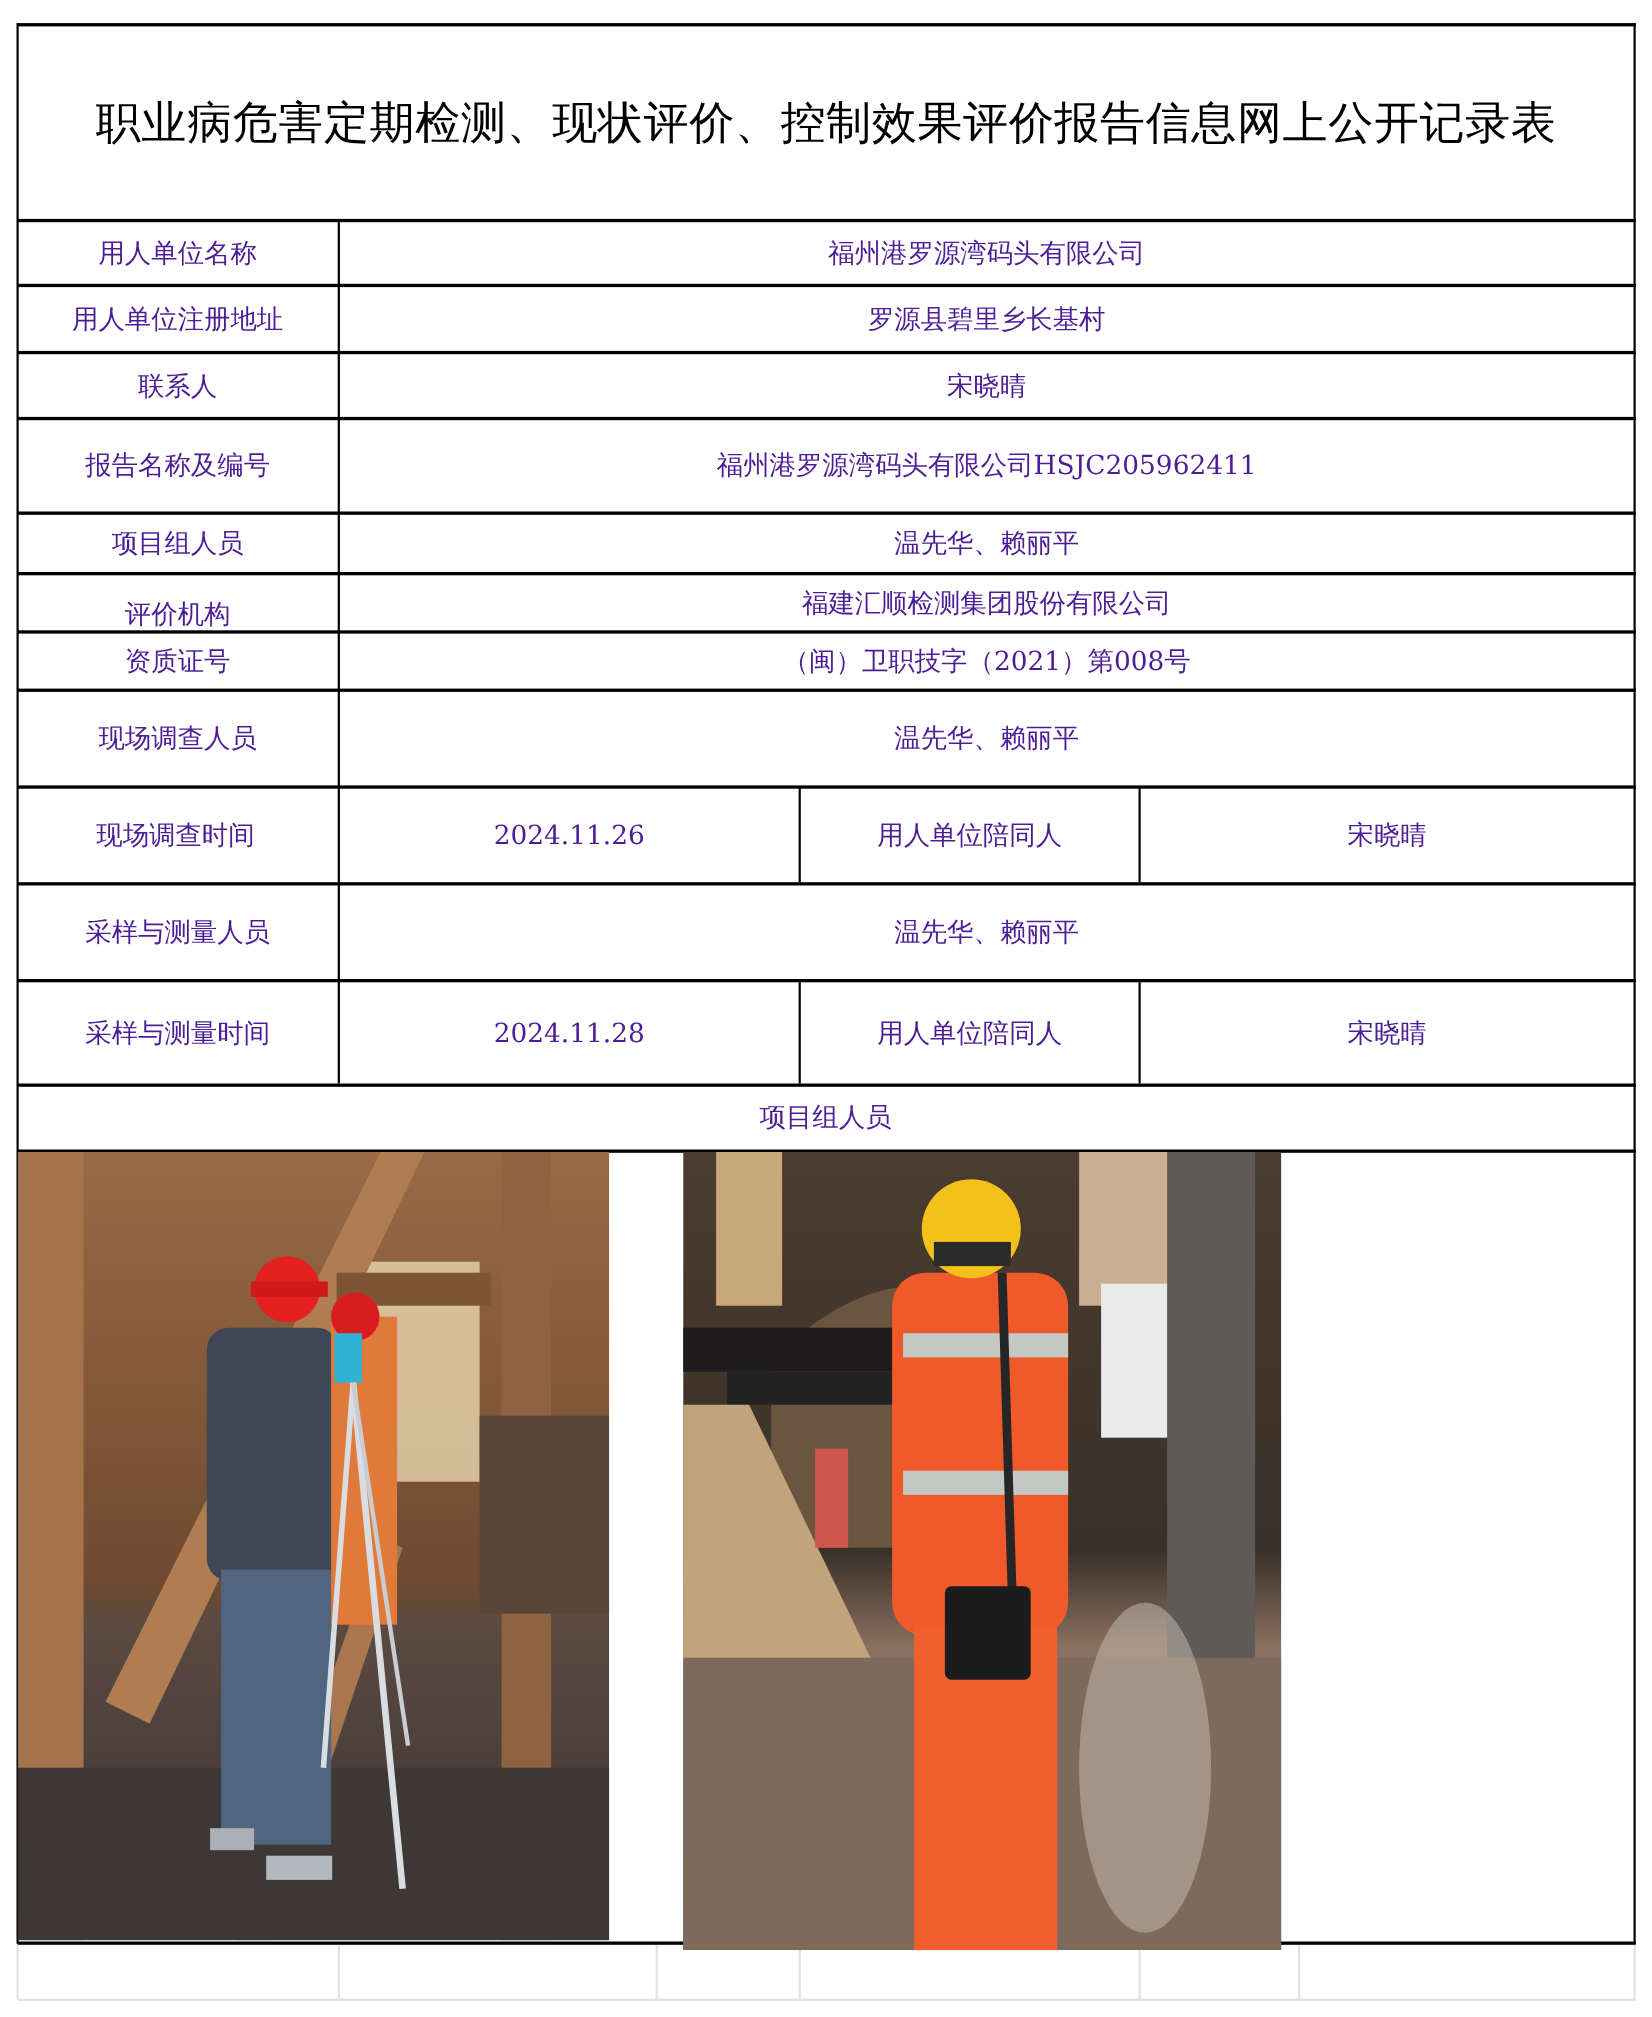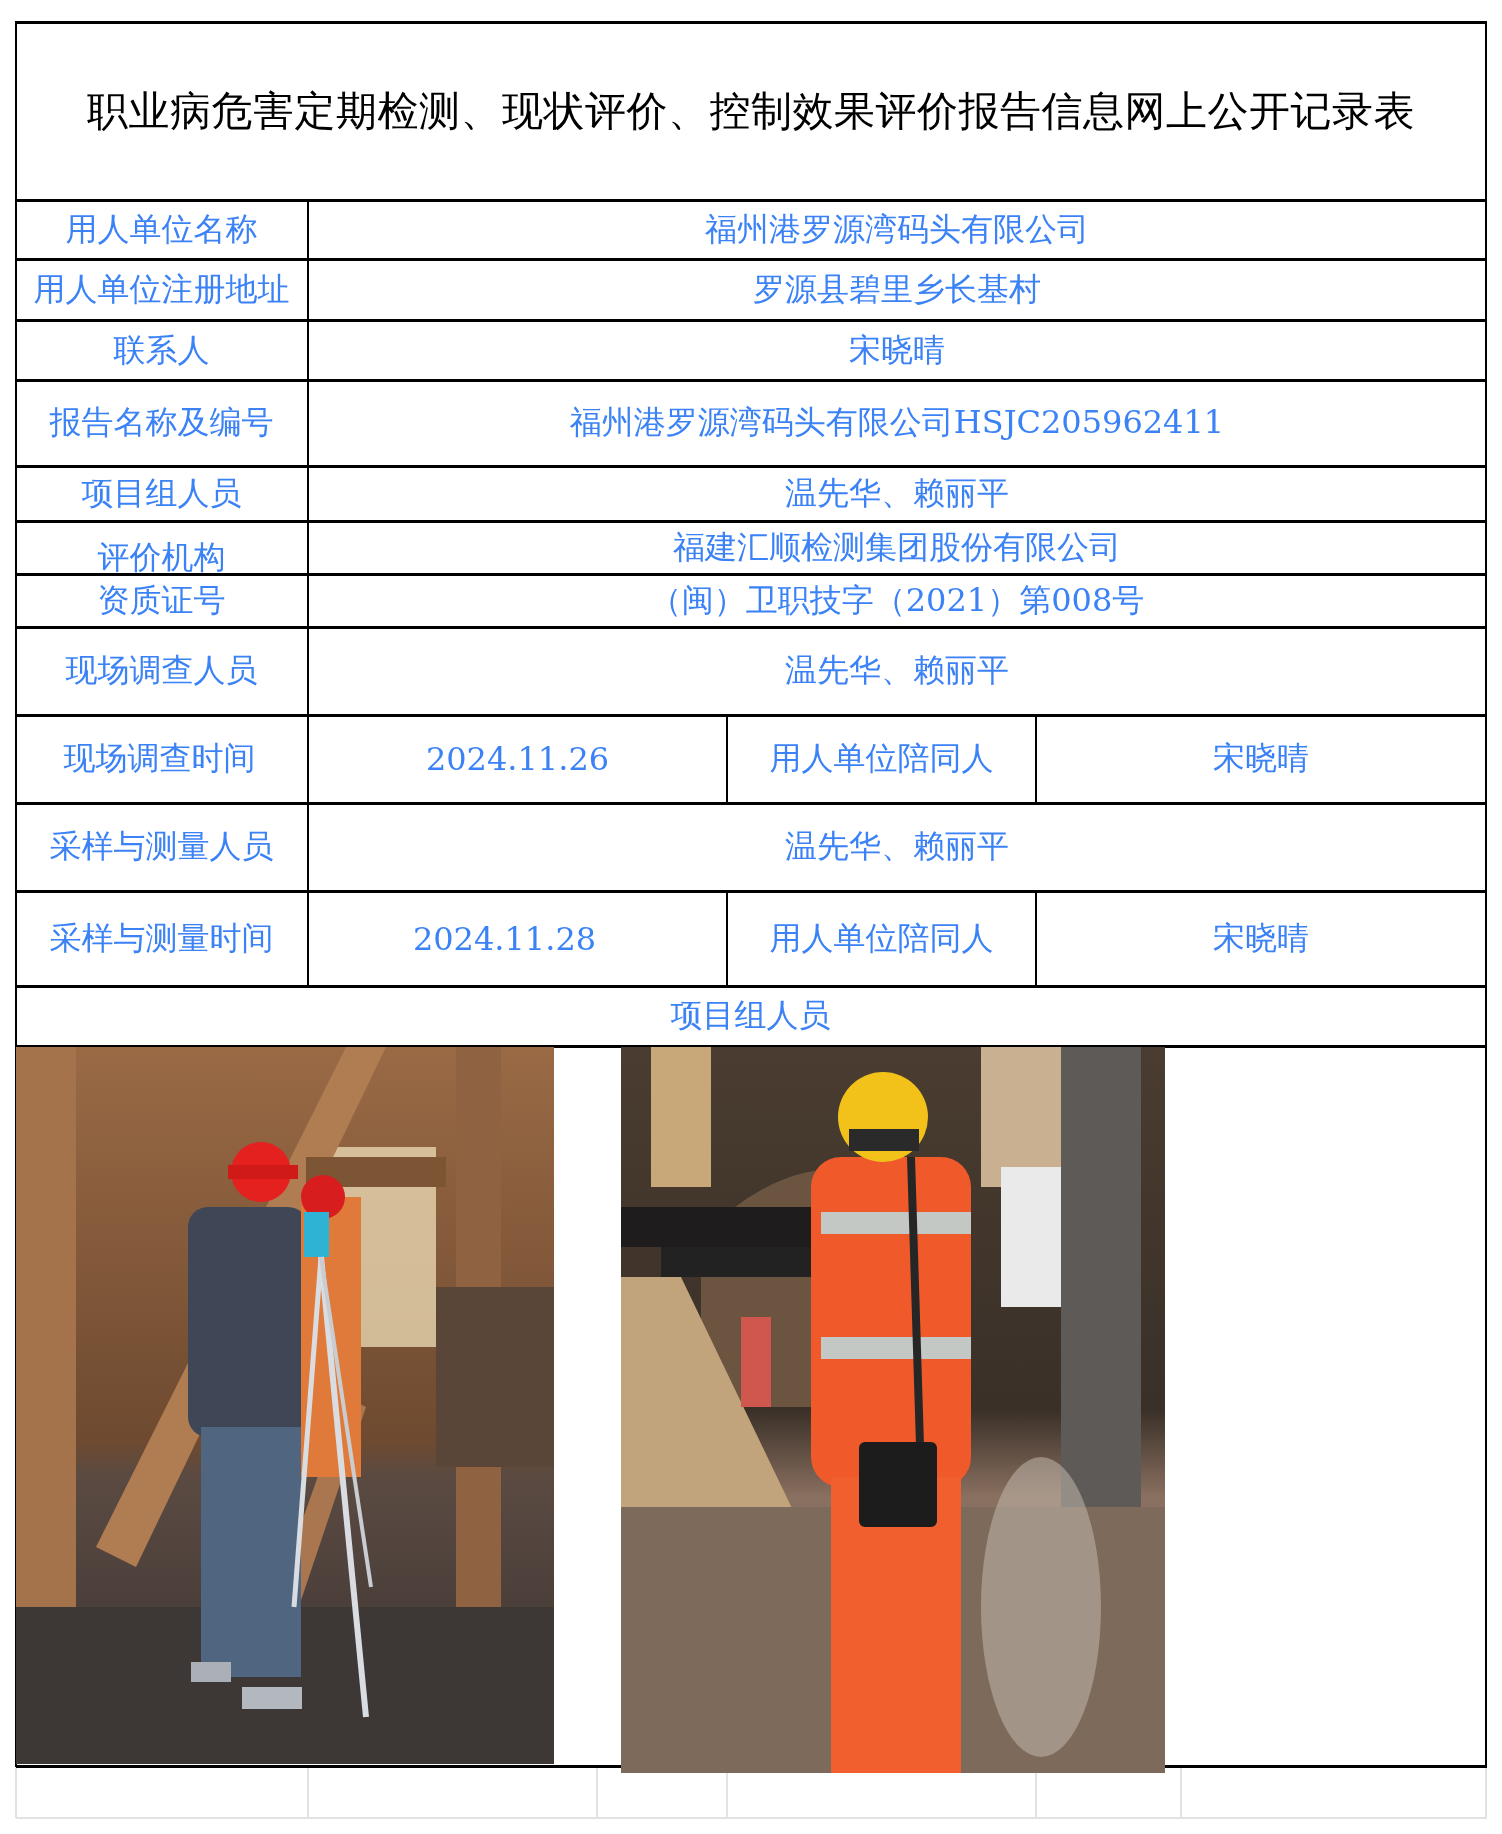--- a/index.html
+++ b/index.html
@@ -1,19 +1,19 @@
 <!DOCTYPE html>
 <html><head>
 <meta charset="utf-8">
 <style>
   html, body { margin: 0; padding: 0; background: #ffffff; }
   body { width: 1502px; height: 1834px; position: relative; overflow: hidden;
          font-family: "DejaVu Serif", "Liberation Serif", serif; color: #000; }
   .cell { position: absolute; box-sizing: border-box; display: flex; align-items: center;
-          justify-content: center; text-align: center; font-size: 32px; color: #3b82f6; }
+          justify-content: center; text-align: center; font-size: 24px; color: #4c1d95; }
   .title { font-size: 41px; letter-spacing: 0.5px; color: #000; }
   .hline { position: absolute; height: 3px; background: #000; }
   .vline { position: absolute; width: 2px; background: #000; }
   .grid-light { position: absolute; background: #e2e2e2; }
   .photo { position: absolute; overflow: hidden; }
   .photo svg { width: 100%; height: 100%; display: block; }
 </style>
 </head>
 <body>
 
@@ -62,21 +62,21 @@
 <div class="cell" style="left:1037px; top:716px; width:448px; height:86px;">宋晓晴</div>
 <div class="vline" style="left:726px; top:716px; height:86px;"></div>
 <div class="vline" style="left:1035px; top:716px; height:86px;"></div>
 <div class="hline" style="left:16px; top:802px; width:1471px;"></div>
 
 <div class="cell" style="left:16px; top:804px; width:291px; height:86px;">采样与测量人员</div>
 <div class="cell" style="left:309px; top:804px; width:1176px; height:86px;">温先华、赖丽平</div>
 <div class="hline" style="left:16px; top:890px; width:1471px;"></div>
 
 <div class="cell" style="left:16px; top:892px; width:291px; height:93px;">采样与测量时间</div>
-<div class="cell" style="left:296px; top:892px; width:417px; height:93px;">2024.11.28</div>
+<div class="cell" style="left:309px; top:892px; width:417px; height:93px;">2024.11.28</div>
 <div class="cell" style="left:728px; top:892px; width:307px; height:93px;">用人单位陪同人</div>
 <div class="cell" style="left:1037px; top:892px; width:448px; height:93px;">宋晓晴</div>
 <div class="vline" style="left:726px; top:892px; height:93px;"></div>
 <div class="vline" style="left:1035px; top:892px; height:93px;"></div>
 <div class="hline" style="left:16px; top:985px; width:1471px;"></div>
 
 <div class="vline" style="left:307px; top:201px; height:784px;"></div>
 
 <div class="cell" style="left:16px; top:987px; width:1469px; height:58px;">项目组人员</div>
 <div class="hline" style="left:16px; top:1045px; width:1471px;"></div>

